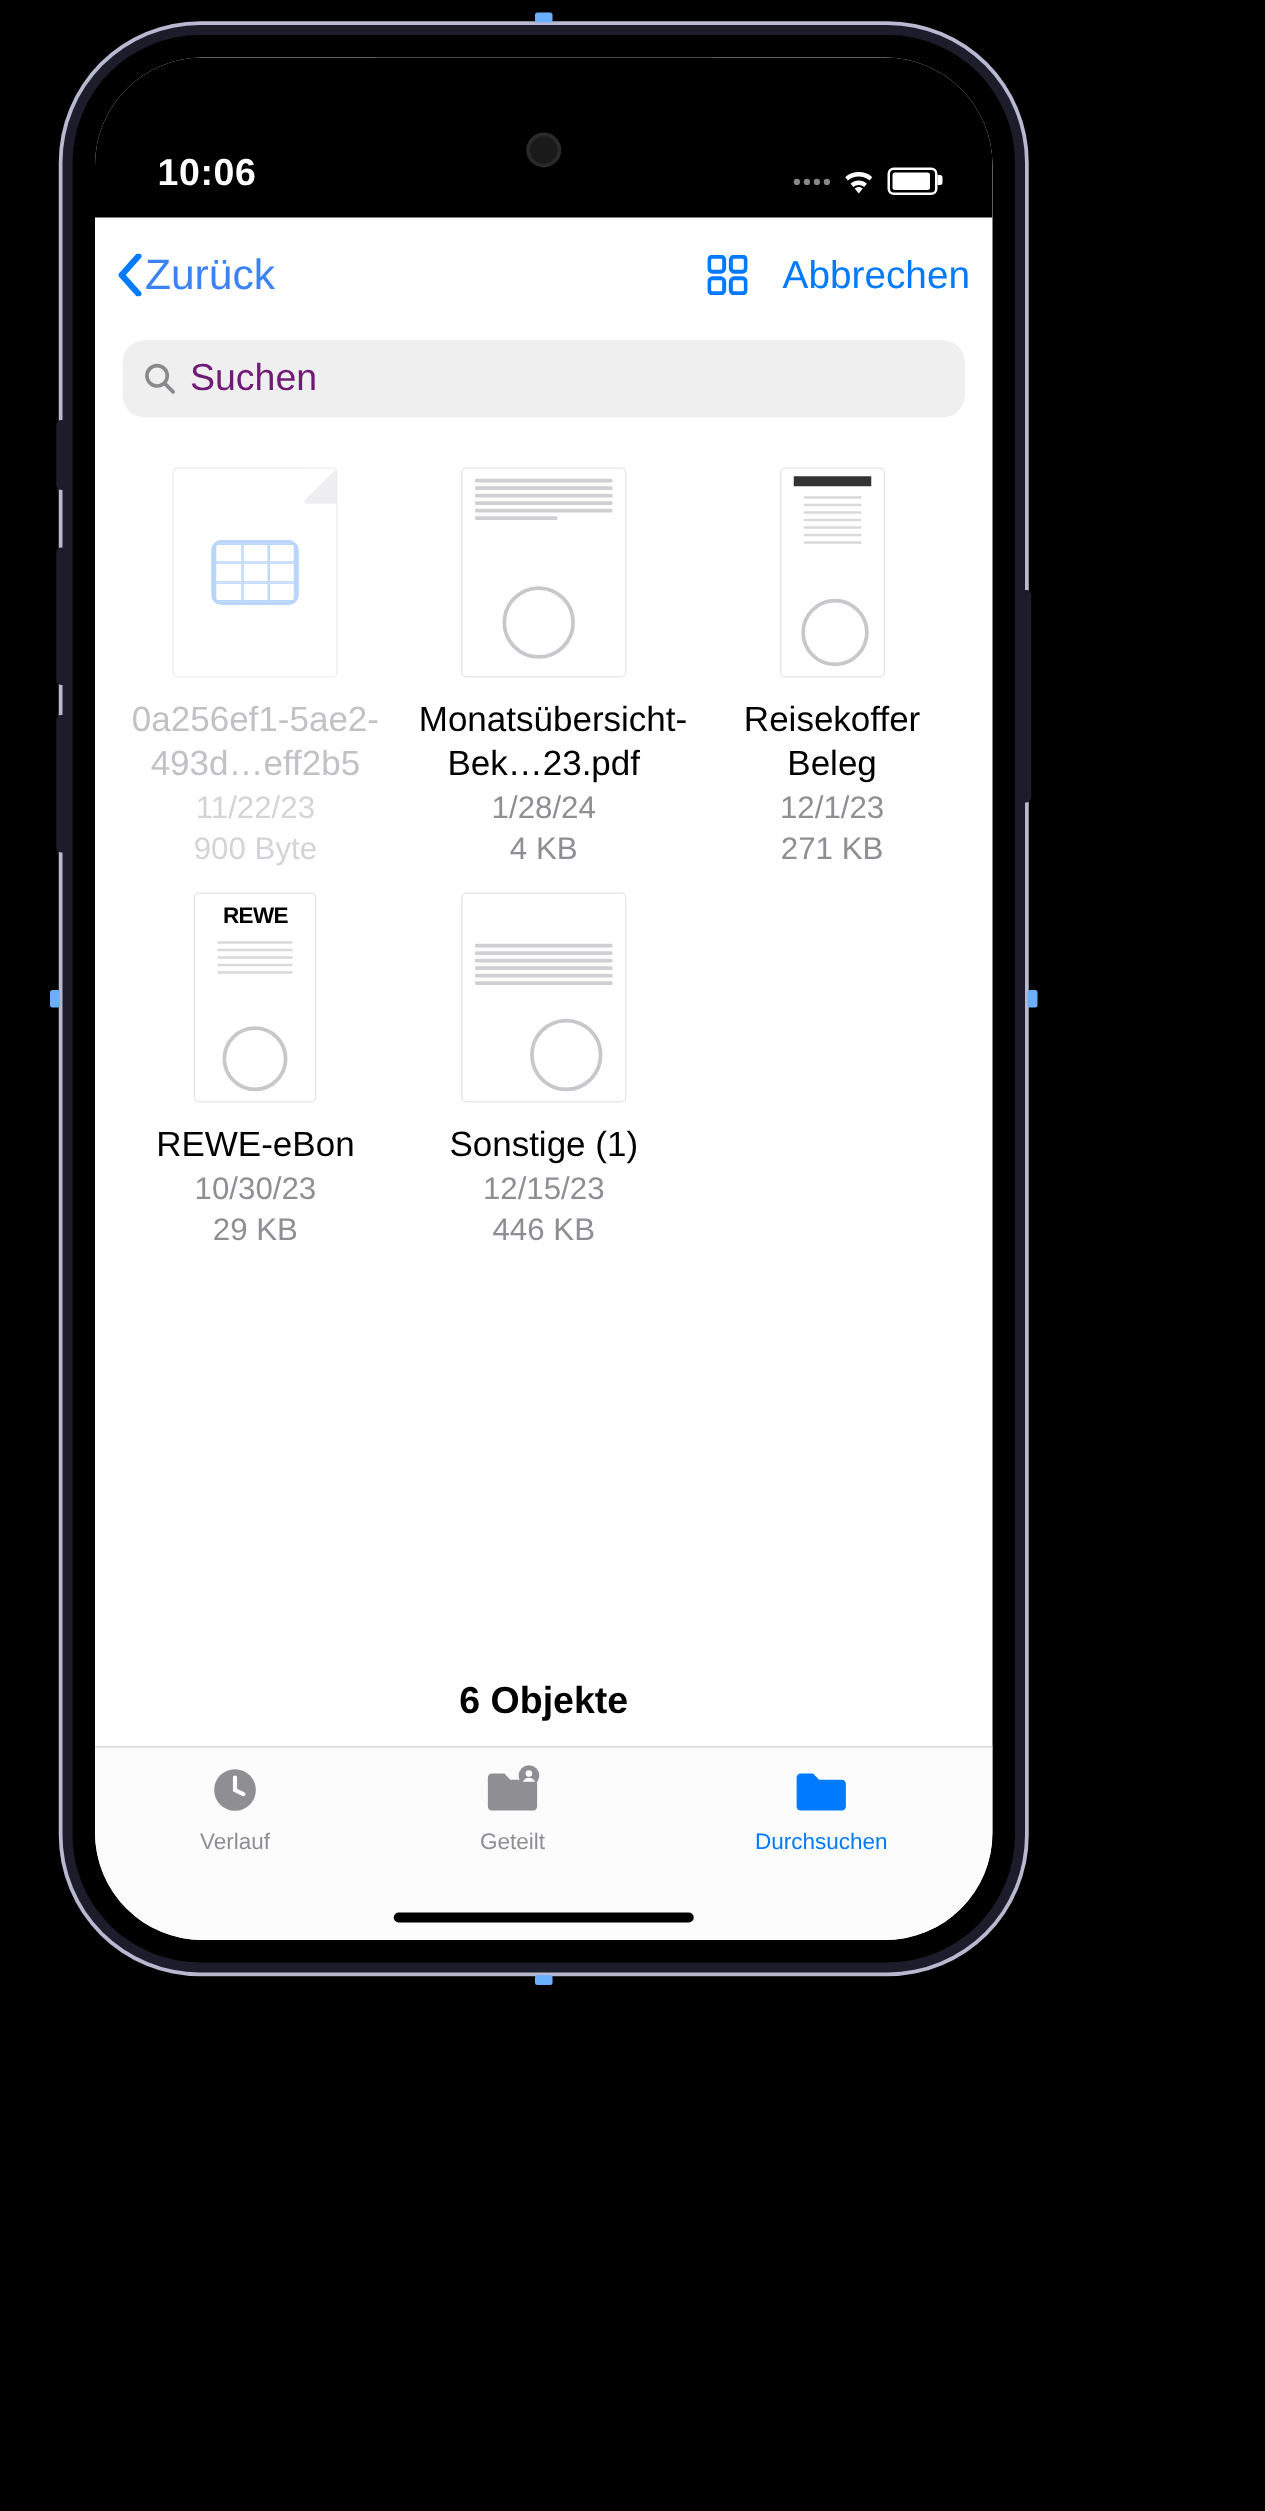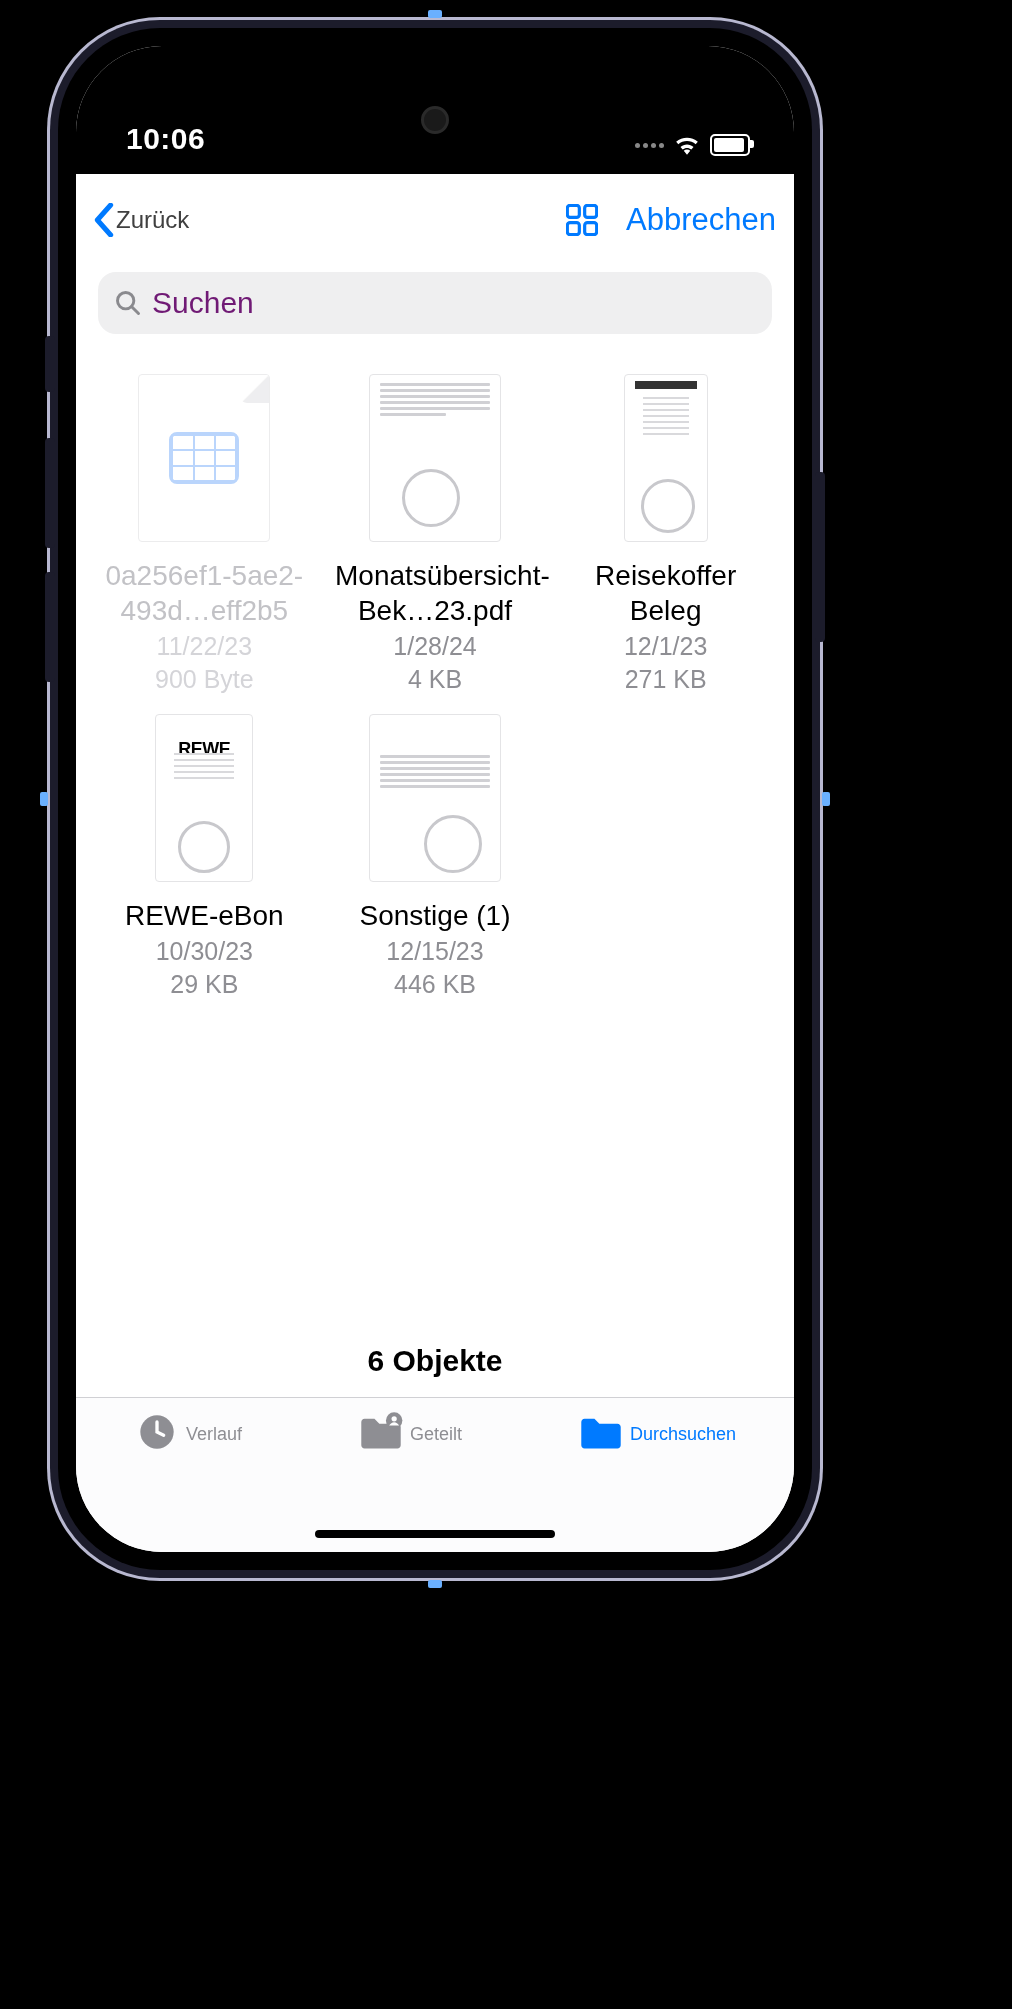--- a/index.html
+++ b/index.html
@@ -23,21 +23,21 @@
   .dots span{width:5px;height:5px;border-radius:50%;background:#888;}
   .wifi{width:26px;height:20px;}
   .batt{width:36px;height:18px;border:2px solid #fff;border-radius:5px;position:relative;}
   .batt::after{content:"";position:absolute;right:-6px;top:4px;width:4px;height:8px;background:#fff;border-radius:0 2px 2px 0;}
   .batt i{position:absolute;left:2px;top:2px;bottom:2px;right:4px;background:#fff;border-radius:2px;}
   
   .blackcap{position:absolute;left:0;right:0;top:0;height:128px;background:#000;z-index:2;}
 
   
   .nav{position:relative;z-index:3;margin-top:24px;display:flex;align-items:center;height:56px;padding:0 18px;}
-  .nav .back{display:flex;align-items:center;color:#404040;font-size:24px;gap:2px;text-align:center;}
+  .nav .back{display:flex;align-items:center;color:#3b82f6;font-size:34px;gap:2px;text-align:center;}
   .nav .chev{width:20px;height:34px;}
   .nav .title{position:absolute;left:50%;transform:translateX(-50%);font-size:31px;font-weight:700;color:#000;}
   .nav-right{margin-left:auto;display:flex;align-items:center;gap:28px;}
   .grid-icon{width:32px;height:32px;}
   .cancel{color:#007aff;font-size:31px;}
 
   
   .search{margin:24px 22px 0 22px;height:62px;background:#efeff0;border-radius:18px;display:flex;align-items:center;padding:0 16px;gap:10px;}
   .search svg{width:28px;height:28px;flex:none;}
   .search span{color:#701a75;font-size:30px;}
@@ -57,21 +57,21 @@
   .receipt-lines span{height:2px;background:#d9d9dc;}
   .thumb.receipt{width:82px;}
   .name{font-size:28px;color:#000;margin-top:16px;line-height:1.25;max-width:200px;}
   .name.dim{color:#c2c2c6;}
   .meta{font-size:25px;color:#8e8e93;margin-top:4px;}
   .meta.dim{color:#d4d4d8;}
 
   
   .objcount{position:absolute;left:0;right:0;bottom:174px;text-align:center;font-size:30px;font-weight:700;color:#000;}
   .tabbar{position:absolute;left:0;right:0;bottom:0;height:140px;border-top:1px solid #d0d0d4;display:flex;justify-content:space-around;align-items:flex-start;padding-top:14px;background:#fcfcfd;}
-  .tab{display:flex;flex-direction:row;align-items:center;gap:6px;font-size:18px;color:#8e8e93;}
+  .tab{display:flex;flex-direction:column;align-items:center;gap:6px;font-size:18px;color:#8e8e93;}
   .tab.active{color:#007aff;}
   .tab svg{width:46px;height:40px;}
   .homebar{position:absolute;left:50%;bottom:14px;transform:translateX(-50%);width:240px;height:8px;background:#000;border-radius:4px;}
 
   
   .mark{position:absolute;width:8px;height:16px;background:#6ab0ff;border-radius:2px;z-index:30;}
   .mtop{left:50%;top:-10px;transform:translateX(-50%) rotate(0deg);width:14px;height:8px;}
   .mbot{left:50%;bottom:-10px;transform:translateX(-50%);width:14px;height:8px;}
   .mleft{left:-10px;top:50%;transform:translateY(-50%);width:8px;height:14px;}
   .mright{right:-10px;top:50%;transform:translateY(-50%);width:8px;height:14px;}
@@ -187,21 +187,21 @@
                   <span></span>
                 </div>
       <div class="magnifier" style="right:12px;width:48px;height:48px;"></div>
               </div>
        <div class="name">Reisekoffer Beleg</div>
        <div class="meta">12/1/23</div>
        <div class="meta">271 KB</div>
      </div>
             <div class="item">
        <div class="thumb" style="width:96px;">
-      <span class="rewe" style="position:absolute;top:24px;">REWE</span>
+      <span class="rewe" style="position:absolute;top:7px;">REWE</span>
       <div class="receipt-lines">
                   <span></span>
                   <span></span>
                   <span></span>
                   <span></span>
                   <span></span>
                 </div>
       <div class="magnifier" style="right:22px;width:46px;height:46px;"></div>
               </div>
        <div class="name">REWE-eBon</div>

